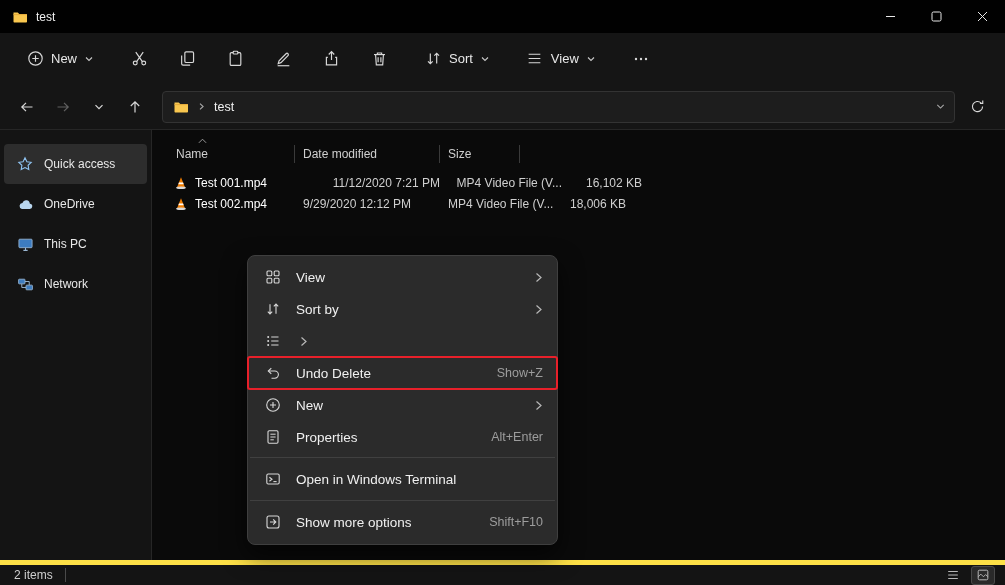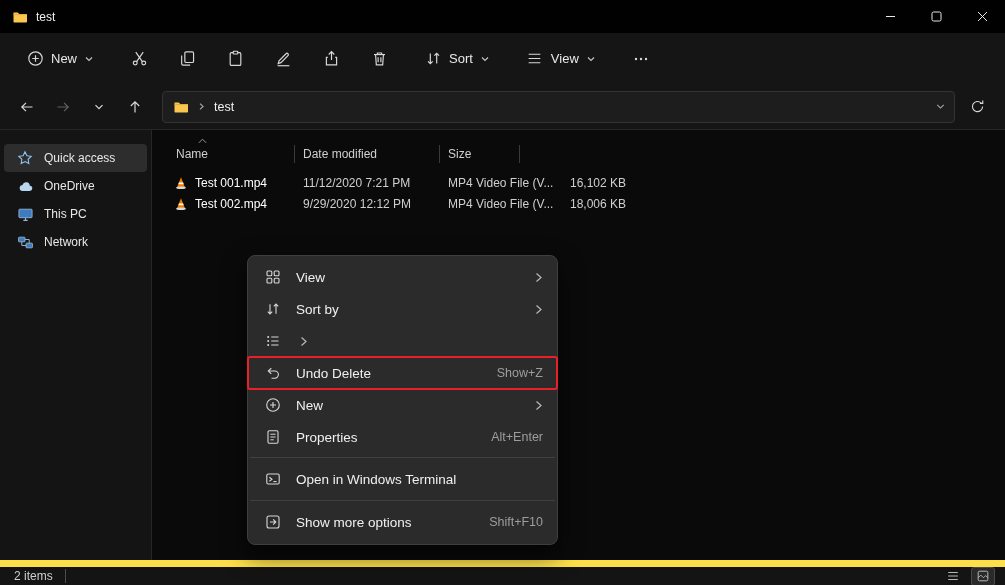--- a/index.html
+++ b/index.html
@@ -28,21 +28,21 @@
   .addr-text { font-size:12.5px; color:#f0f0f0; }
   .addr-spacer { flex:1; }
   .refresh-btn { width:32px; height:30px; display:flex; align-items:center; justify-content:center; border-radius:4px; }
   .searchbox { width:150px; height:32px; background:#1d1d1d; border:1px solid #333; border-radius:4px; display:flex; align-items:center; gap:7px; padding:0 9px; margin-left:6px; }
   .searchbox input { flex:1; min-width:0; background:transparent; border:none; outline:none; color:#e8e8e8; font-size:12px; font-family:inherit; }
   .searchbox input::placeholder { color:#8b8b8b; }
 
   
   .content { flex:1 1 auto; display:flex; min-height:0; }
   .sidebar { width:152px; background:#141414; border-right:1px solid #262626; padding-top:14px; flex:0 0 auto; }
-  .side-item { height:28px; display:flex; align-items:center; gap:10px; padding-left:12px; margin:0 4px; border-radius:4px; font-size:12px; color:#e8e8e8; }
+  .side-item { height:40px; display:flex; align-items:center; gap:10px; padding-left:12px; margin:0 4px; border-radius:4px; font-size:12px; color:#e8e8e8; }
   .side-item.selected { background:#2d2d2d; }
   .side-icon { width:18px; height:18px; display:flex; align-items:center; justify-content:center; }
 
   .main { flex:1; background:#0a0a0a; position:relative; }
   .col-headers { display:flex; height:24px; align-items:flex-end; margin-top:12px; font-size:12px; color:#cfcfcf; }
   .col { position:relative; height:100%; display:flex; align-items:center; }
   .col::after { content:""; position:absolute; right:0; top:3px; bottom:3px; width:1px; background:#3a3a3a; }
   .col.name { width:143px; padding-left:24px; }
   .col.date { width:145px; padding-left:8px; }
   .col.type { width:122px; padding-left:8px; }
@@ -61,21 +61,21 @@
   .menu-item { height:32px; display:flex; align-items:center; padding:0 14px 0 16px; gap:14px; font-size:13.5px; color:#f0f0f0; }
   .menu-item.annotated { outline:2px solid #e8202a; outline-offset:-1px; border-radius:2px; }
   .mi-icon { width:18px; height:18px; display:flex; align-items:center; justify-content:center; flex:0 0 auto; }
   .mi-label { flex:1; }
   .mi-shortcut { font-size:12.5px; color:#9d9d9d; }
   .mi-chevron { width:12px; display:flex; justify-content:flex-end; }
   .menu-sep { height:1px; background:#404040; margin:4px 2px; }
   .menu-item.tall { height:34px; }
 
   
-  .statusbar { height:25px; background:#141414; border-top:7px solid #fde047; display:flex; align-items:center; padding:0 10px 0 14px; font-size:12px; color:#cfcfcf; flex:0 0 auto; }
+  .statusbar { height:25px; background:#141414; border-top:5px solid #fde047; display:flex; align-items:center; padding:0 10px 0 14px; font-size:12px; color:#cfcfcf; flex:0 0 auto; }
   .status-divider { width:1px; height:14px; background:#4a4a4a; margin-left:12px; }
   .status-right { margin-left:auto; display:flex; align-items:center; gap:6px; }
   .view-toggle { width:24px; height:19px; display:flex; align-items:center; justify-content:center; border-radius:3px; }
   .view-toggle.selected { background:#2a2a2a; border:1px solid #4a4a4a; }
 
   svg { display:block; }
 </style>
 </head>
 <body>
 
@@ -316,21 +316,21 @@
           <span>Name</span>
         </div>
         <div class="col date">
           <span>Date modified</span>
         </div>
         <div class="col size">
           <span>Size</span>
         </div>
       </div>
 
-      <div class="file-row" style="margin-top:6px;">
+      <div class="file-row" style="margin-top:6px;text-align:right;">
         <div class="cell name">
           <span>
             <svg width="14" height="14" viewBox="0 0 16 16">
                 <path d="M8 1.5L12.6 13H3.4z" fill="#f07c00"></path>
                 <path d="M5.6 7.5h4.8l.7 2H4.9z" fill="#ffffff"></path>
                 <ellipse cx="8" cy="13.4" rx="5.6" ry="1.4" fill="#d9d9d9"></ellipse>
               </svg>
           </span>
           <span>Test 001.mp4</span>
         </div>

